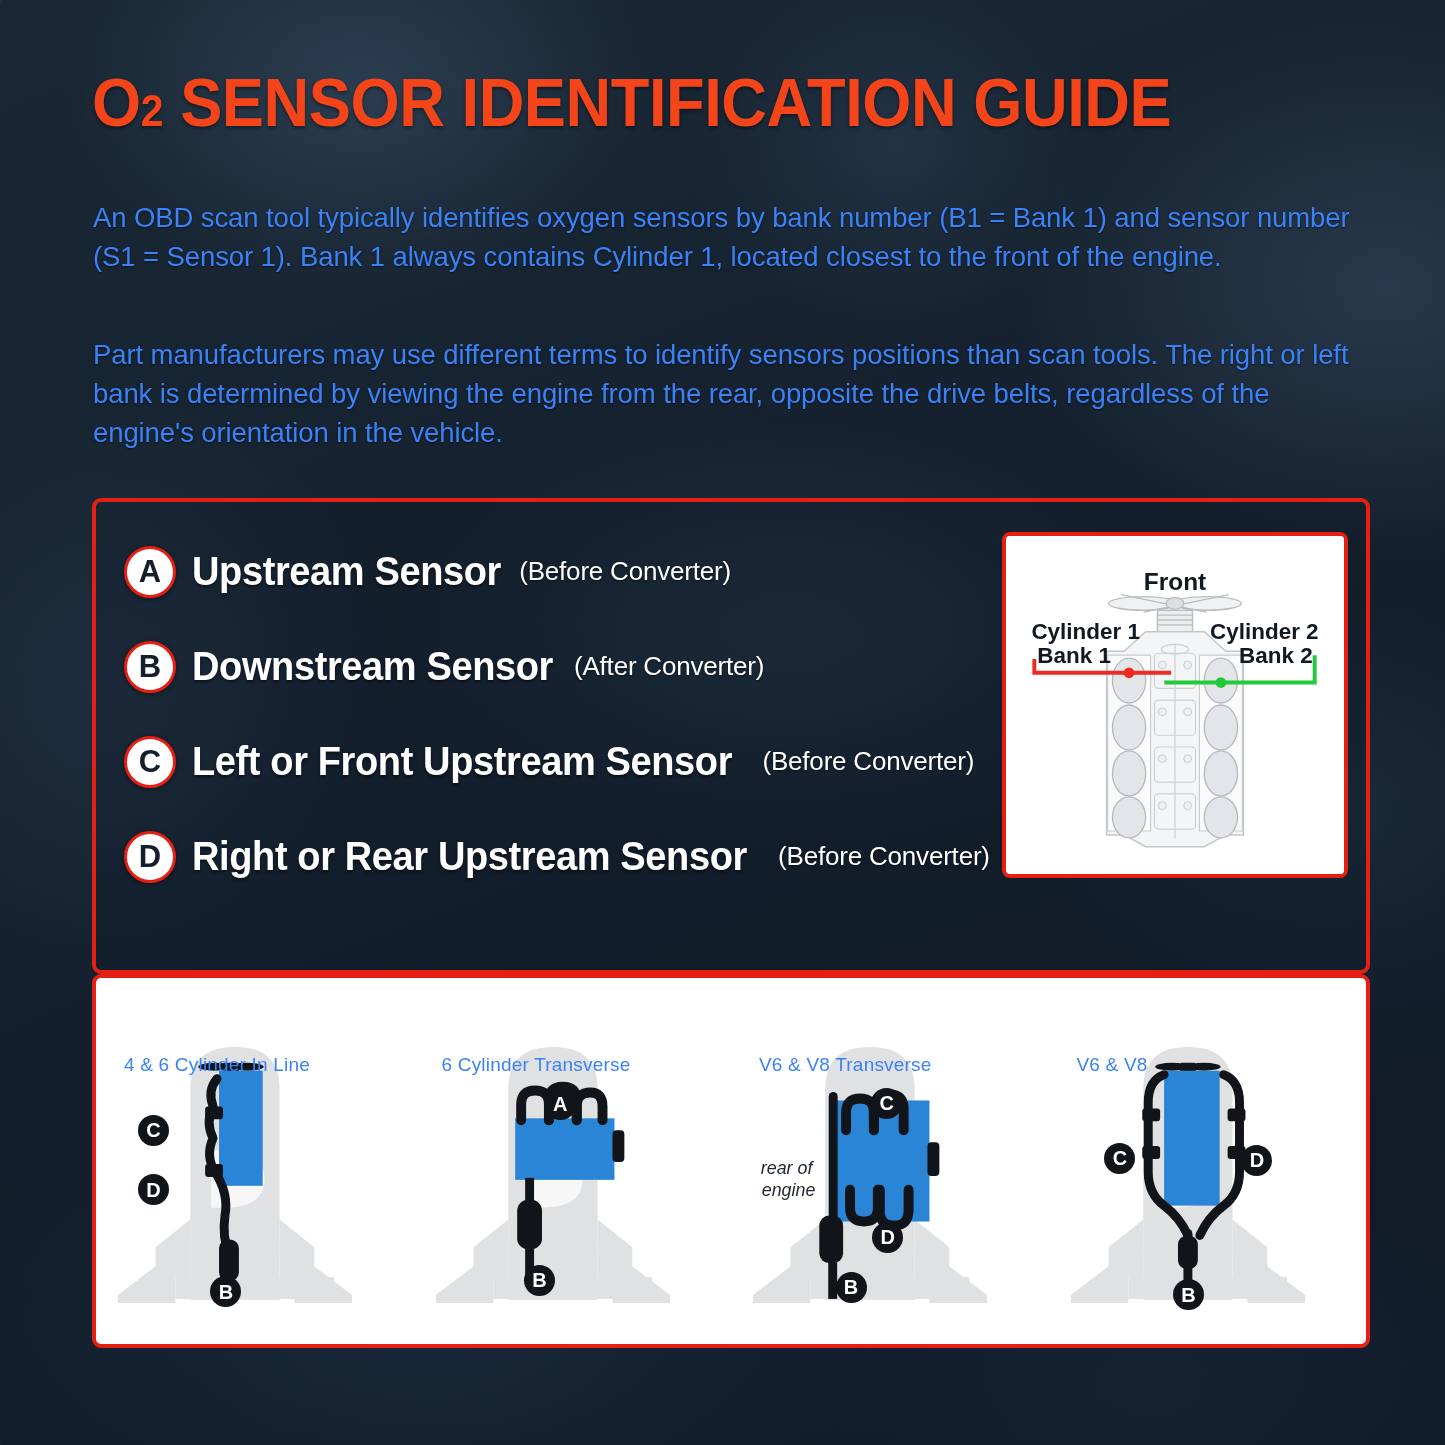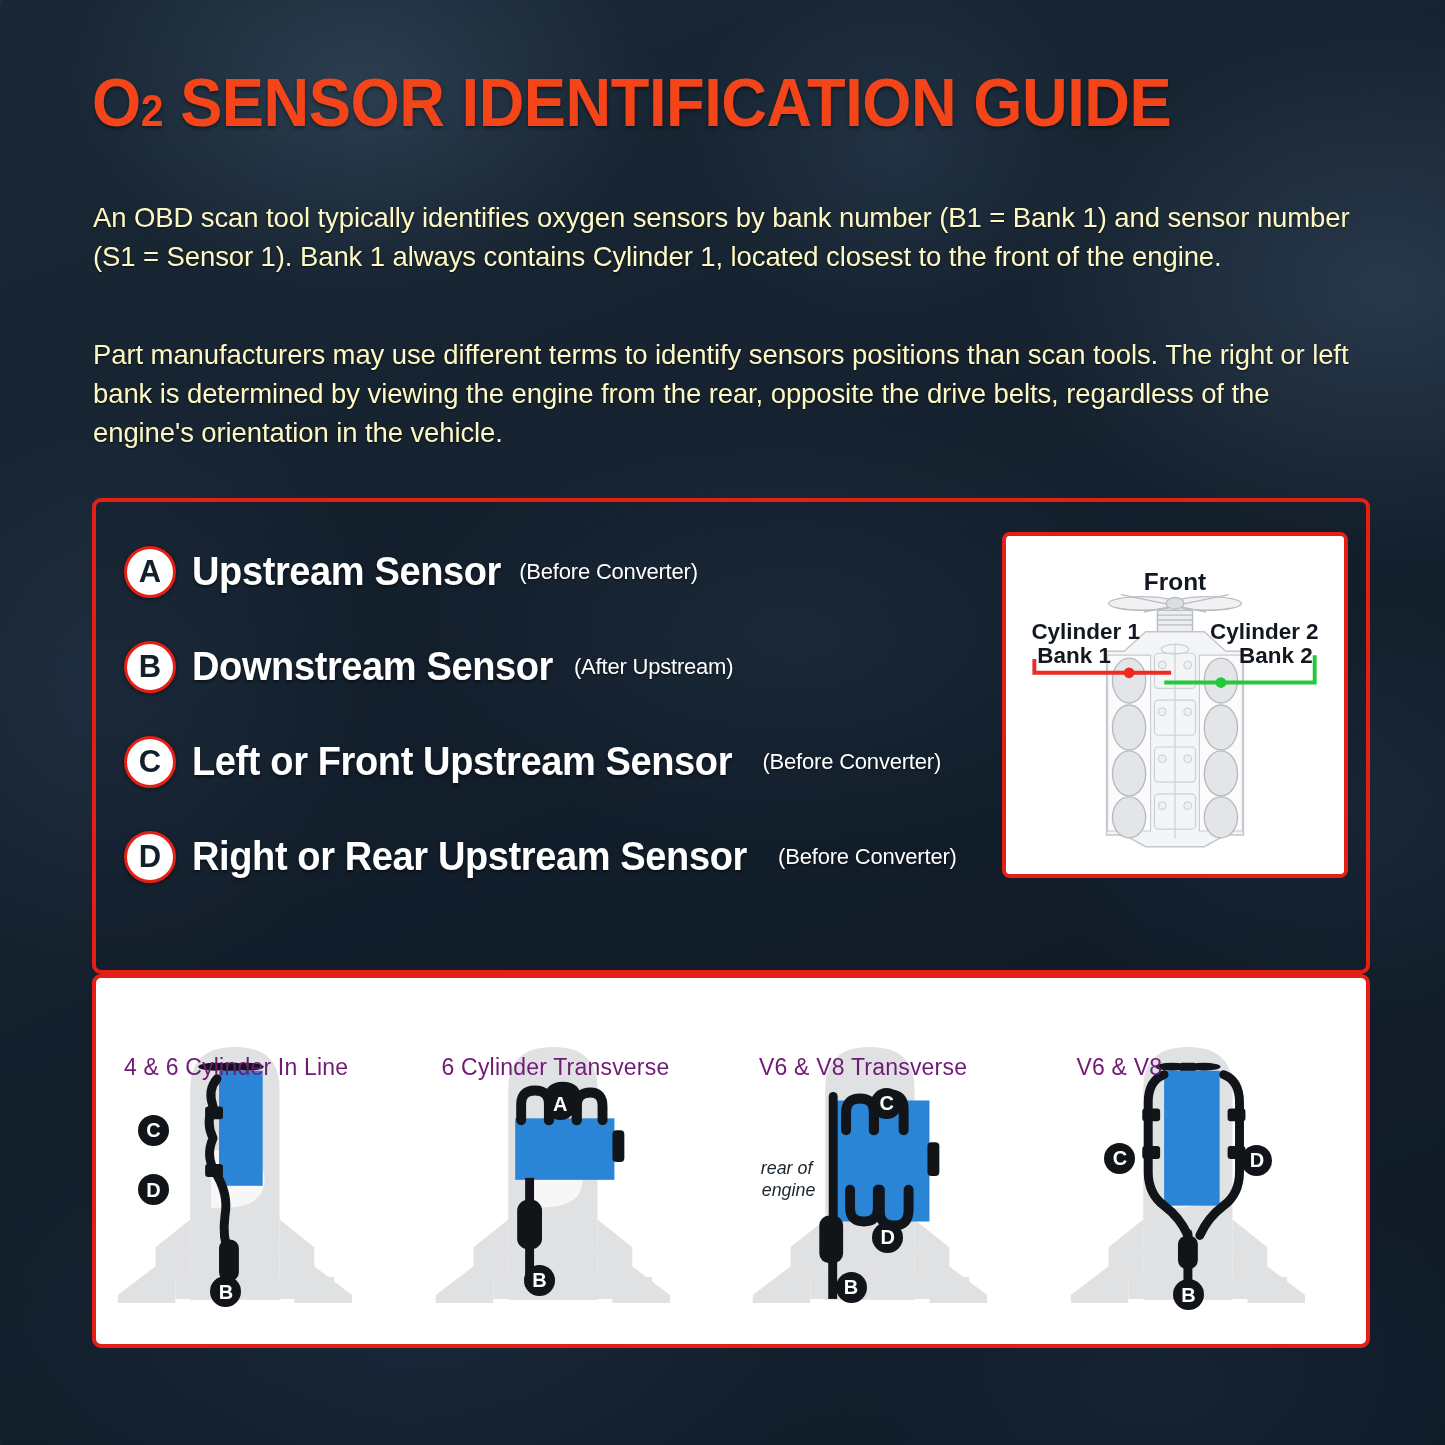--- a/index.html
+++ b/index.html
@@ -57,21 +57,21 @@
     transform-origin: left center;
     white-space: nowrap;
     text-shadow: 0 2px 4px rgba(0,0,0,0.45);
   }
   #title .sub { font-size: 44px; vertical-align: baseline; }
 
   .para {
     position: absolute;
     left: 93px;
     width: 1272px;
-    color: #fef9c3;
+    color: #3b82f6;
     font-size: 27.5px;
     line-height: 1.42;
     letter-spacing: -0.1px;
     text-shadow: 0 1px 2px rgba(0,0,0,0.55);
   }
   #para1 { top: 198px; }
   #para2 { top: 335px; }
 
   
   #panel-legend {
@@ -113,21 +113,21 @@
     color: #ffffff;
     font-size: 40px;
     font-weight: 700;
     letter-spacing: -0.4px;
     transform: scaleX(0.95);
     transform-origin: left center;
     text-shadow: 0 2px 3px rgba(0,0,0,0.5);
   }
   .legend-note {
     color: #ffffff;
-    font-size: 22px;
+    font-size: 26px;
     font-weight: 400;
     letter-spacing: -0.2px;
     margin-left: 2px;
     text-shadow: 0 1px 2px rgba(0,0,0,0.5);
   }
 
   
   #engine-card {
     position: absolute;
     left: 906px; top: 30px;
@@ -155,22 +155,22 @@
     display: flex;
   }
   .diagram-cell {
     position: relative;
     flex: 1 1 0;
   }
   .diagram-title {
     position: absolute;
     top: 76px;
     left: 28px;
-    color: #701a75;
-    font-size: 23px;
+    color: #3b82f6;
+    font-size: 19px;
     letter-spacing: 0.2px;
     white-space: nowrap;
   }
   .diagram-svg { position: absolute; left: 0; top: 0; width: 100%; height: 100%; }
 </style>
 </head>
 <body>
 
 <div id="bg"></div>
 
@@ -187,21 +187,21 @@
 
       <div class="legend-row">
         <span class="badge-ring">A</span>
         <span class="legend-main">Upstream Sensor</span>
         <span class="legend-note">(Before Converter)</span>
       </div>
 
       <div class="legend-row">
         <span class="badge-ring">B</span>
         <span class="legend-main">Downstream Sensor</span>
-        <span class="legend-note">(After Upstream)</span>
+        <span class="legend-note">(After Converter)</span>
       </div>
 
       <div class="legend-row">
         <span class="badge-ring">C</span>
         <span class="legend-main">Left or Front Upstream Sensor</span>
         <span class="legend-note">(Before Converter)</span>
       </div>
 
       <div class="legend-row">
         <span class="badge-ring">D</span>

